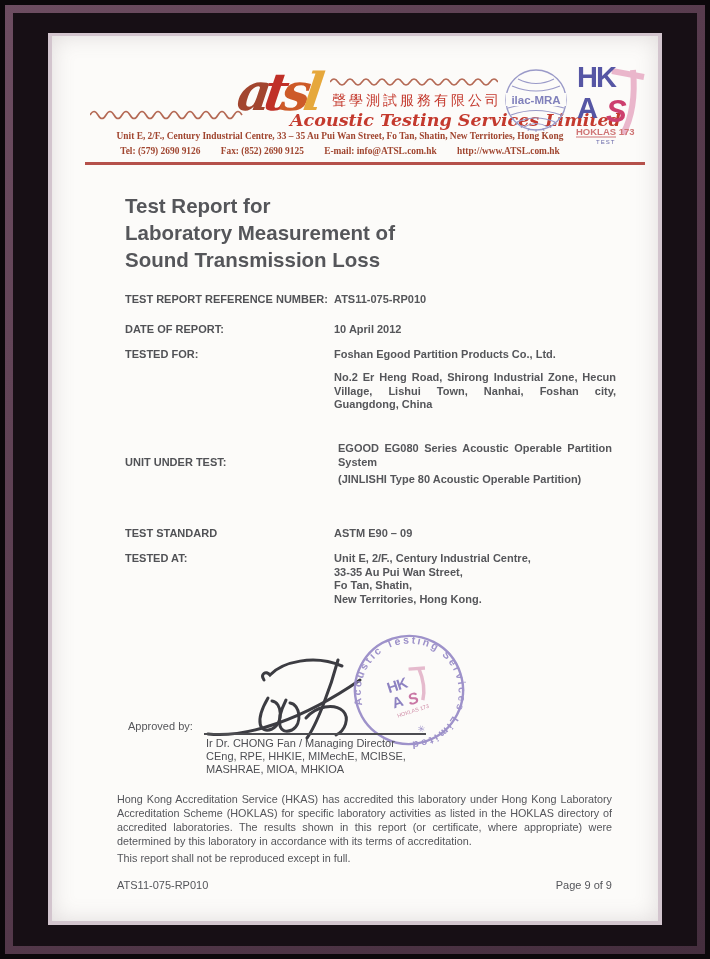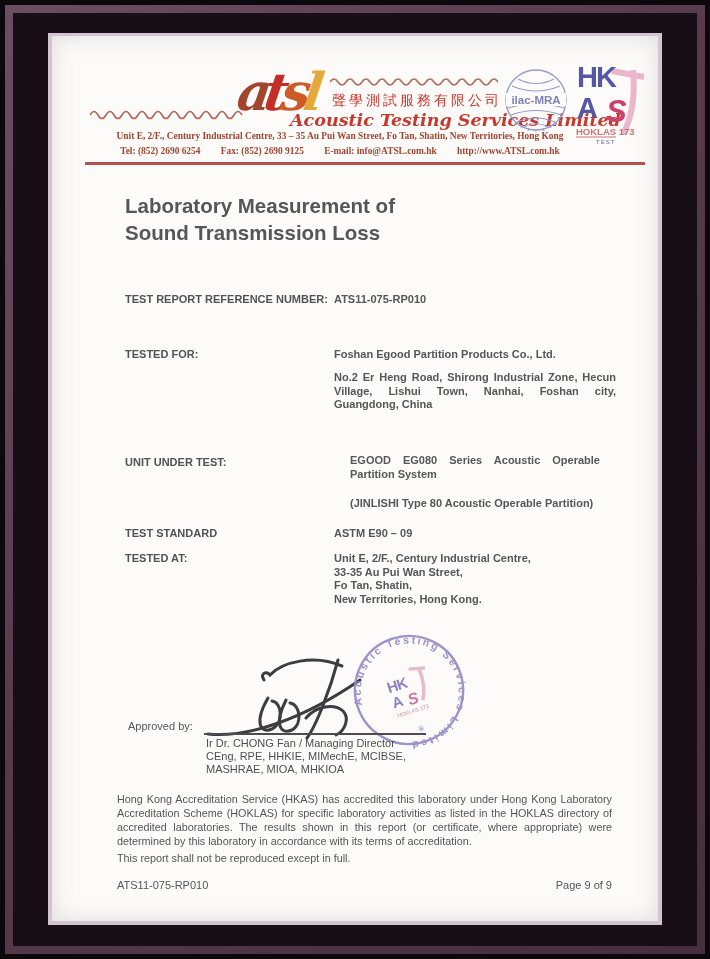--- a/index.html
+++ b/index.html
@@ -34,21 +34,21 @@
   .hkas{left:524px;top:26px;width:74px;height:82px;}
   
   .title{left:73px;top:156px;font-size:20.5px;font-weight:bold;color:#55565a;line-height:27px;white-space:nowrap;}
   .title div{position:static;}
   
   .row{left:73px;width:492px;height:14px;}
   .row .lab{left:0;top:0;font-size:11px;font-weight:bold;color:#515256;white-space:nowrap;}
   .row .val{left:209px;top:0;font-size:11px;font-weight:bold;color:#55565a;white-space:nowrap;}
   .block{left:282px;width:282px;font-size:11px;font-weight:bold;color:#55565a;line-height:13.5px;
     text-align:justify;}
-  .block p{position:static;margin:16px;}
+  .block p{position:static;margin:4px;}
   .lines div{position:static;font-size:11px;font-weight:bold;color:#55565a;line-height:13.5px;white-space:nowrap;}
   
   .approved{left:76px;top:684px;font-size:11px;color:#55565a;white-space:nowrap;}
   .sigline{left:152px;top:697px;width:222px;height:1.6px;background:#4c4c50;}
   .sig-name{left:154px;top:701px;font-size:11px;line-height:13px;color:#4e4f54;white-space:nowrap;}
   .sig-name div{position:static;}
   .signature{left:150px;top:610px;width:170px;height:94px;}
   .stamp{left:297px;top:594px;width:120px;height:120px;opacity:.9;}
   
   .acc-note{left:65px;top:757px;width:495px;font-size:10.8px;line-height:13.9px;color:#54555a;
@@ -77,21 +77,21 @@
       <path d="M0,8 Q4,2 8,8 T16,8 T24,8 T32,8 T40,8 T48,8 T56,8 T64,8 T72,8 T80,8 T88,8 T96,8 T104,8 T112,8 T120,8 T128,8 T136,8 T144,8 T152,8 T160,8 T168,8"></path>
     </svg>
 
     <div class="logo-atsl"><span class="la">a</span><span class="lt">t</span><span class="ls">s</span><span class="ll">l</span></div>
 
     <div class="cjk">聲學測試服務有限公司</div>
     <div class="script-name">Acoustic Testing Services Limited</div>
 
     <div class="hdr-addr">Unit E, 2/F., Century Industrial Centre, 33 – 35 Au Pui Wan Street, Fo Tan, Shatin, New Territories, Hong Kong</div>
     <div class="hdr-contact">
-      <span>Tel: (852) 2690 6254</span>
+      <span>Tel: (579) 2690 9126</span>
       <span>Fax: (852) 2690 9125</span>
       <span>E-mail: info@ATSL.com.hk</span>
       <span>http://www.ATSL.com.hk</span>
     </div>
     <div class="red-rule"></div>
 
     <svg class="ilac" viewBox="0 0 64 64">
       <circle cx="32" cy="32" r="30" fill="none" stroke="#9a9ac8" stroke-width="1.4"></circle>
       <g fill="none" stroke="#9a9ac8" stroke-width="1.1">
         <path d="M14,11 Q32,20 50,11"></path>
@@ -122,27 +122,32 @@
       <path d="M57,8 C59,30 58,52 47,72" stroke="#eab6cb" stroke-width="6" fill="none"></path>
       <text x="1" y="25" font-size="29" font-weight="bold" fill="#5656a4" letter-spacing="-2">HK</text>
       <text x="1" y="56" font-size="29" font-weight="bold" fill="#5656a4">A</text>
       <text x="30" y="60" font-size="31" font-style="italic" font-weight="bold" fill="#cd3f6e">S</text>
       <text x="0" y="73" font-size="9.5" font-weight="bold" fill="#cf7474">HOKLAS 173</text>
       <line x1="0" y1="75" x2="40" y2="75" stroke="#cf7474" stroke-width="1"></line>
       <text x="20" y="81.5" font-size="6" fill="#6a6aaa" letter-spacing="1">TEST</text>
     </svg>
 
     <div class="title">
+      <div>Test Report for</div>
       <div>Laboratory Measurement of</div>
       <div>Sound Transmission Loss</div>
     </div>
 
     <div class="row" style="top:257px">
       <span class="lab">TEST REPORT REFERENCE NUMBER:</span>
       <span class="val">ATS11-075-RP010</span>
+    </div>
+    <div class="row" style="top:287px">
+      <span class="lab">DATE OF REPORT:</span>
+      <span class="val">10 April 2012</span>
     </div>
     <div class="row" style="top:312px">
       <span class="lab">TESTED FOR:</span>
       <span class="val">Foshan Egood Partition Products Co., Ltd.</span>
     </div>
     <div class="block" style="top:335px">No.2 Er Heng Road, Shirong Industrial Zone, Hecun Village, Lishui Town, Nanhai, Foshan city, Guangdong, China</div>
     <div class="row" style="top:420px">
       <span class="lab">UNIT UNDER TEST:</span>
     </div>
     <div class="block" style="top:402px">

